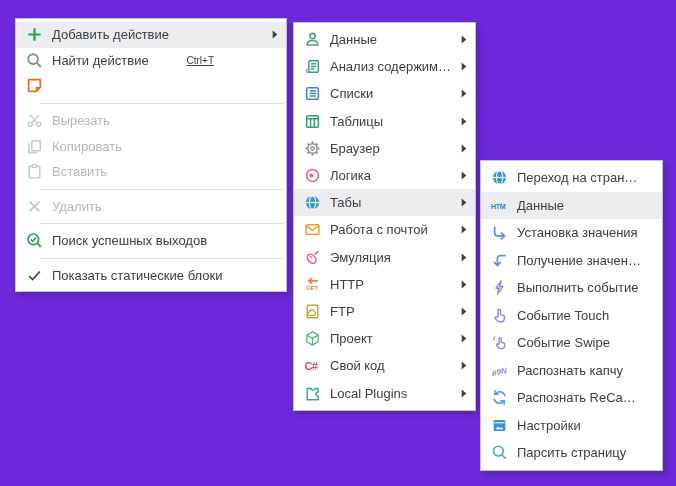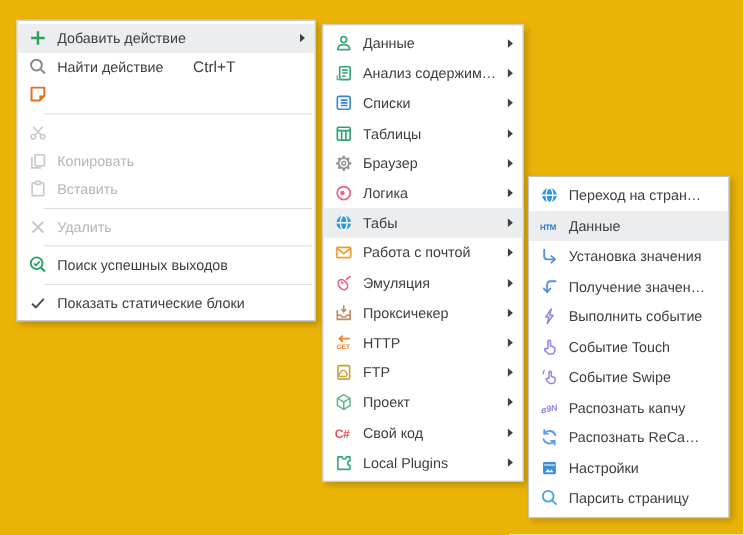--- a/index.html
+++ b/index.html
@@ -1,17 +1,17 @@
 <!DOCTYPE html>
 <html><head>
 <meta charset="utf-8">
 <style>
   html,body{margin:0;padding:0;background:#fff;}
   .stage{
-    position:relative;width:676px;height:486px;background:#eab308;overflow:hidden;
+    position:relative;width:676px;height:486px;background:#6d28d9;overflow:hidden;
     font-family:"Liberation Sans","DejaVu Sans",sans-serif;
   }
   .menu{
     position:absolute;background:#fff;border:1px solid #c3c6c9;
     box-shadow:3px 3px 6px rgba(0,0,0,0.20);
     padding:3px 0;box-sizing:border-box;
   }
   .menu-1{left:15px;top:18px;width:272px;}
   .menu-2{left:293px;top:22px;width:183px;}
   .menu-3{left:480px;top:160px;width:183px;}
@@ -24,21 +24,21 @@
   .menu-2 .menu-item{height:27.2px;}
   .menu-3 .menu-item{height:27.5px;}
   .menu-item.highlighted{background:#ebedef;}
   .menu-item.disabled{color:#b3b7bb;}
   .mi-icon{
     width:17px;height:17px;flex:0 0 17px;margin-right:9px;
     display:inline-flex;align-items:flex-start;justify-content:center;
   }
   .mi-icon svg{width:17px;height:17px;display:block;}
   .mi-label{flex:1 1 auto;overflow:hidden;text-overflow:ellipsis;}
-  .mi-shortcut{margin-left:auto;margin-right:52px;color:#3c4043;font-size:14px;}
+  .mi-shortcut{margin-left:auto;margin-right:52px;color:#3c4043;font-size:10px;text-decoration:underline;}
   .mi-arrowcol{width:12px;flex:0 0 12px;display:inline-flex;justify-content:flex-end;align-items:center;}
   .mi-arrowcol svg{width:6px;height:9px;display:block;}
   .separator{height:1px;background:#dcdedf;margin:4px 2px 4px 24px;}
 </style>
 </head>
 <body>
 
 <div class="stage">
   <div class="menu menu-1" id="menu-0">
       <div class="menu-item highlighted">
@@ -75,20 +75,21 @@
       </div>
       <div class="separator"></div>
       <div class="menu-item disabled">
         <span class="mi-icon">
           <svg viewBox="0 0 16 16" fill="none" stroke="#c6cacd" stroke-width="1.4">
             <circle cx="4" cy="11.6" r="1.9"></circle>
             <circle cx="12" cy="11.6" r="1.9"></circle>
             <path d="M5.4 10.1L12 3M10.6 10.1L4 3"></path>
           </svg>
         </span>
+        <span class="mi-label">Вырезать</span>
       </div>
       <div class="menu-item disabled">
         <span class="mi-icon">
           <svg viewBox="0 0 16 16" fill="none" stroke="#c6cacd" stroke-width="1.4">
             <rect x="5.5" y="2.5" width="8" height="9.5" rx="1"></rect>
             <path d="M10.5 13.8H2.8V4.4"></path>
           </svg>
         </span>
         <span class="mi-label">Копировать</span>
       </div>
@@ -249,35 +250,20 @@
       </div>
       <div class="menu-item">
         <span class="mi-icon">
           <svg viewBox="0 0 16 16" fill="none" stroke="#ec6184" stroke-width="1.4">
             <ellipse cx="7.2" cy="9.2" rx="3.4" ry="4.8" transform="rotate(-40 7.2 9.2)"></ellipse>
             <path d="M10.4 4.6l3-2.2" stroke-linecap="round"></path>
             <path d="M5.6 6.6l2 1.7" stroke-width="1.2"></path>
           </svg>
         </span>
         <span class="mi-label">Эмуляция</span>
-        <span class="mi-arrowcol">
-          <svg viewBox="0 0 6 9">
-            <path d="M0.7 0.6L5.3 4.5 0.7 8.4z" fill="#3f4245"></path>
-          </svg>
-        </span>
-      </div>
-      <div class="menu-item">
-        <span class="mi-icon">
-          <svg viewBox="0 0 16 16" fill="none" stroke="#c08a5e" stroke-width="1.4">
-            <path d="M2.5 5.5v8h11v-8"></path>
-            <path d="M2.5 10h3l1 1.5h3l1-1.5h3" stroke-width="1.2"></path>
-            <path d="M8 1.5v5.2M5.9 4.8L8 7l2.1-2.2"></path>
-          </svg>
-        </span>
-        <span class="mi-label">Проксичекер</span>
         <span class="mi-arrowcol">
           <svg viewBox="0 0 6 9">
             <path d="M0.7 0.6L5.3 4.5 0.7 8.4z" fill="#3f4245"></path>
           </svg>
         </span>
       </div>
       <div class="menu-item">
         <span class="mi-icon">
           <svg viewBox="0 0 16 16">
             <path d="M12.5 4.6H4.2M4.2 4.6l2.6-2.2M4.2 4.6l2.6 2.2" stroke="#f08030" stroke-width="1.5" fill="none" stroke-linecap="round"></path>

